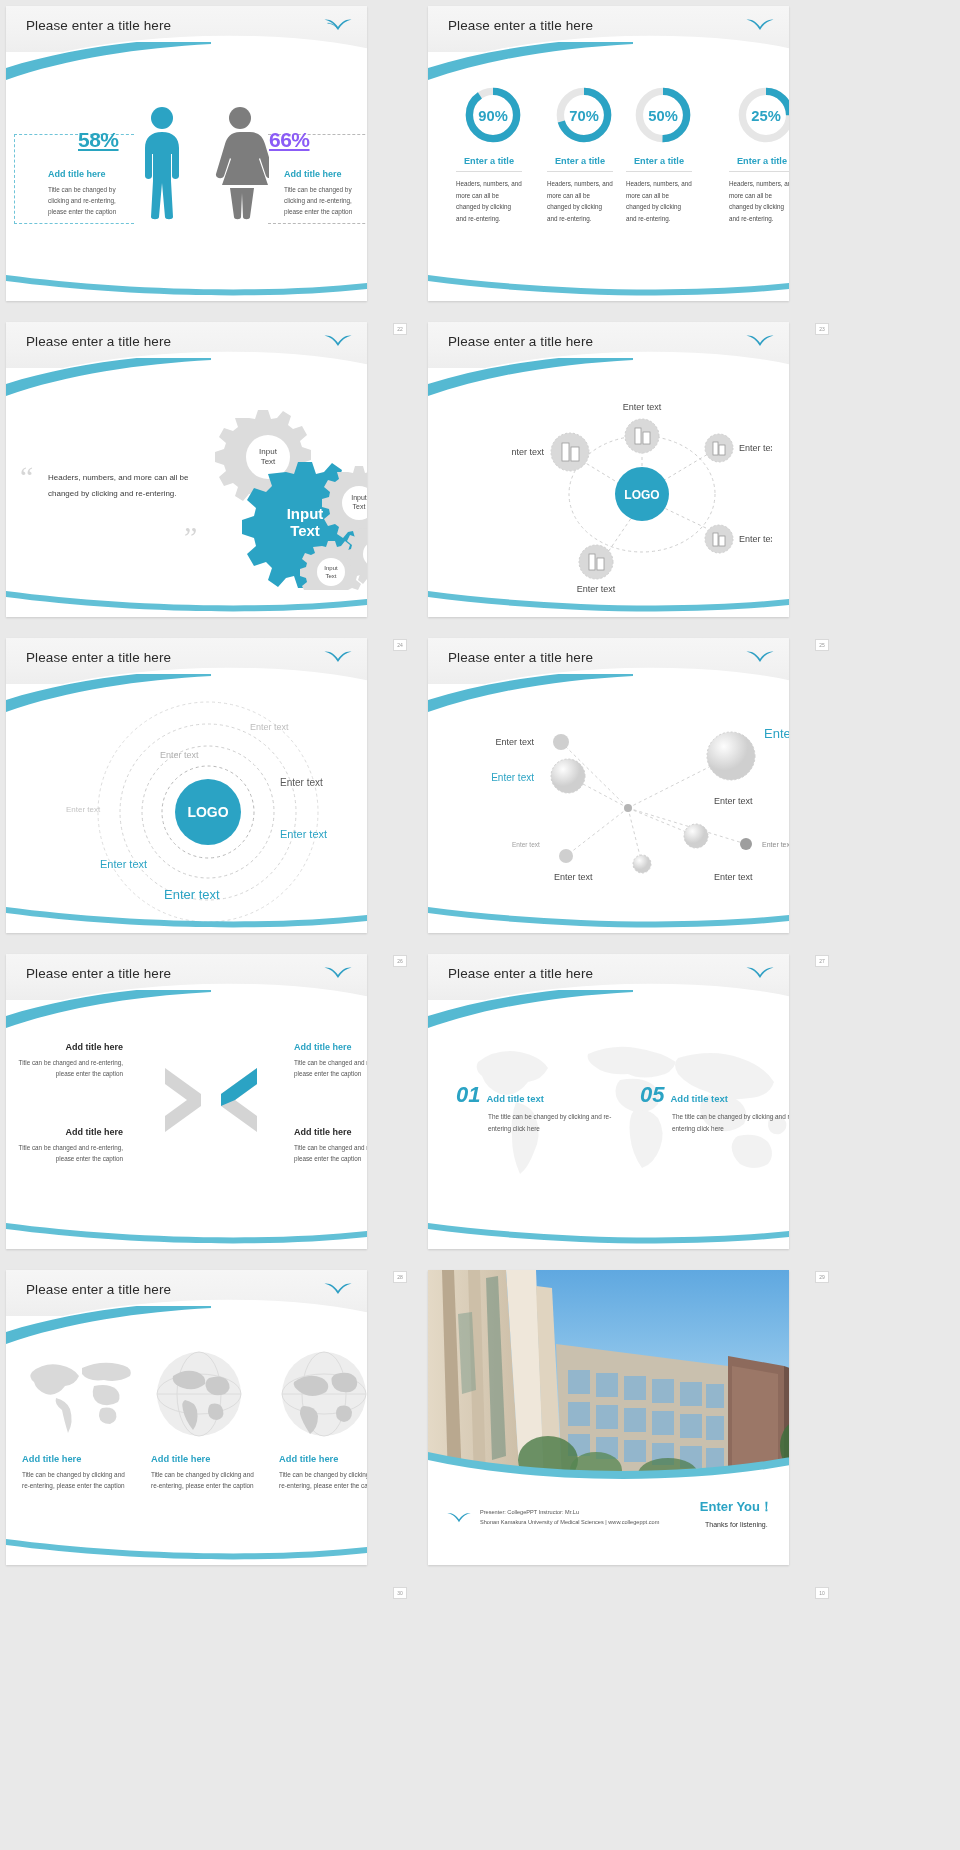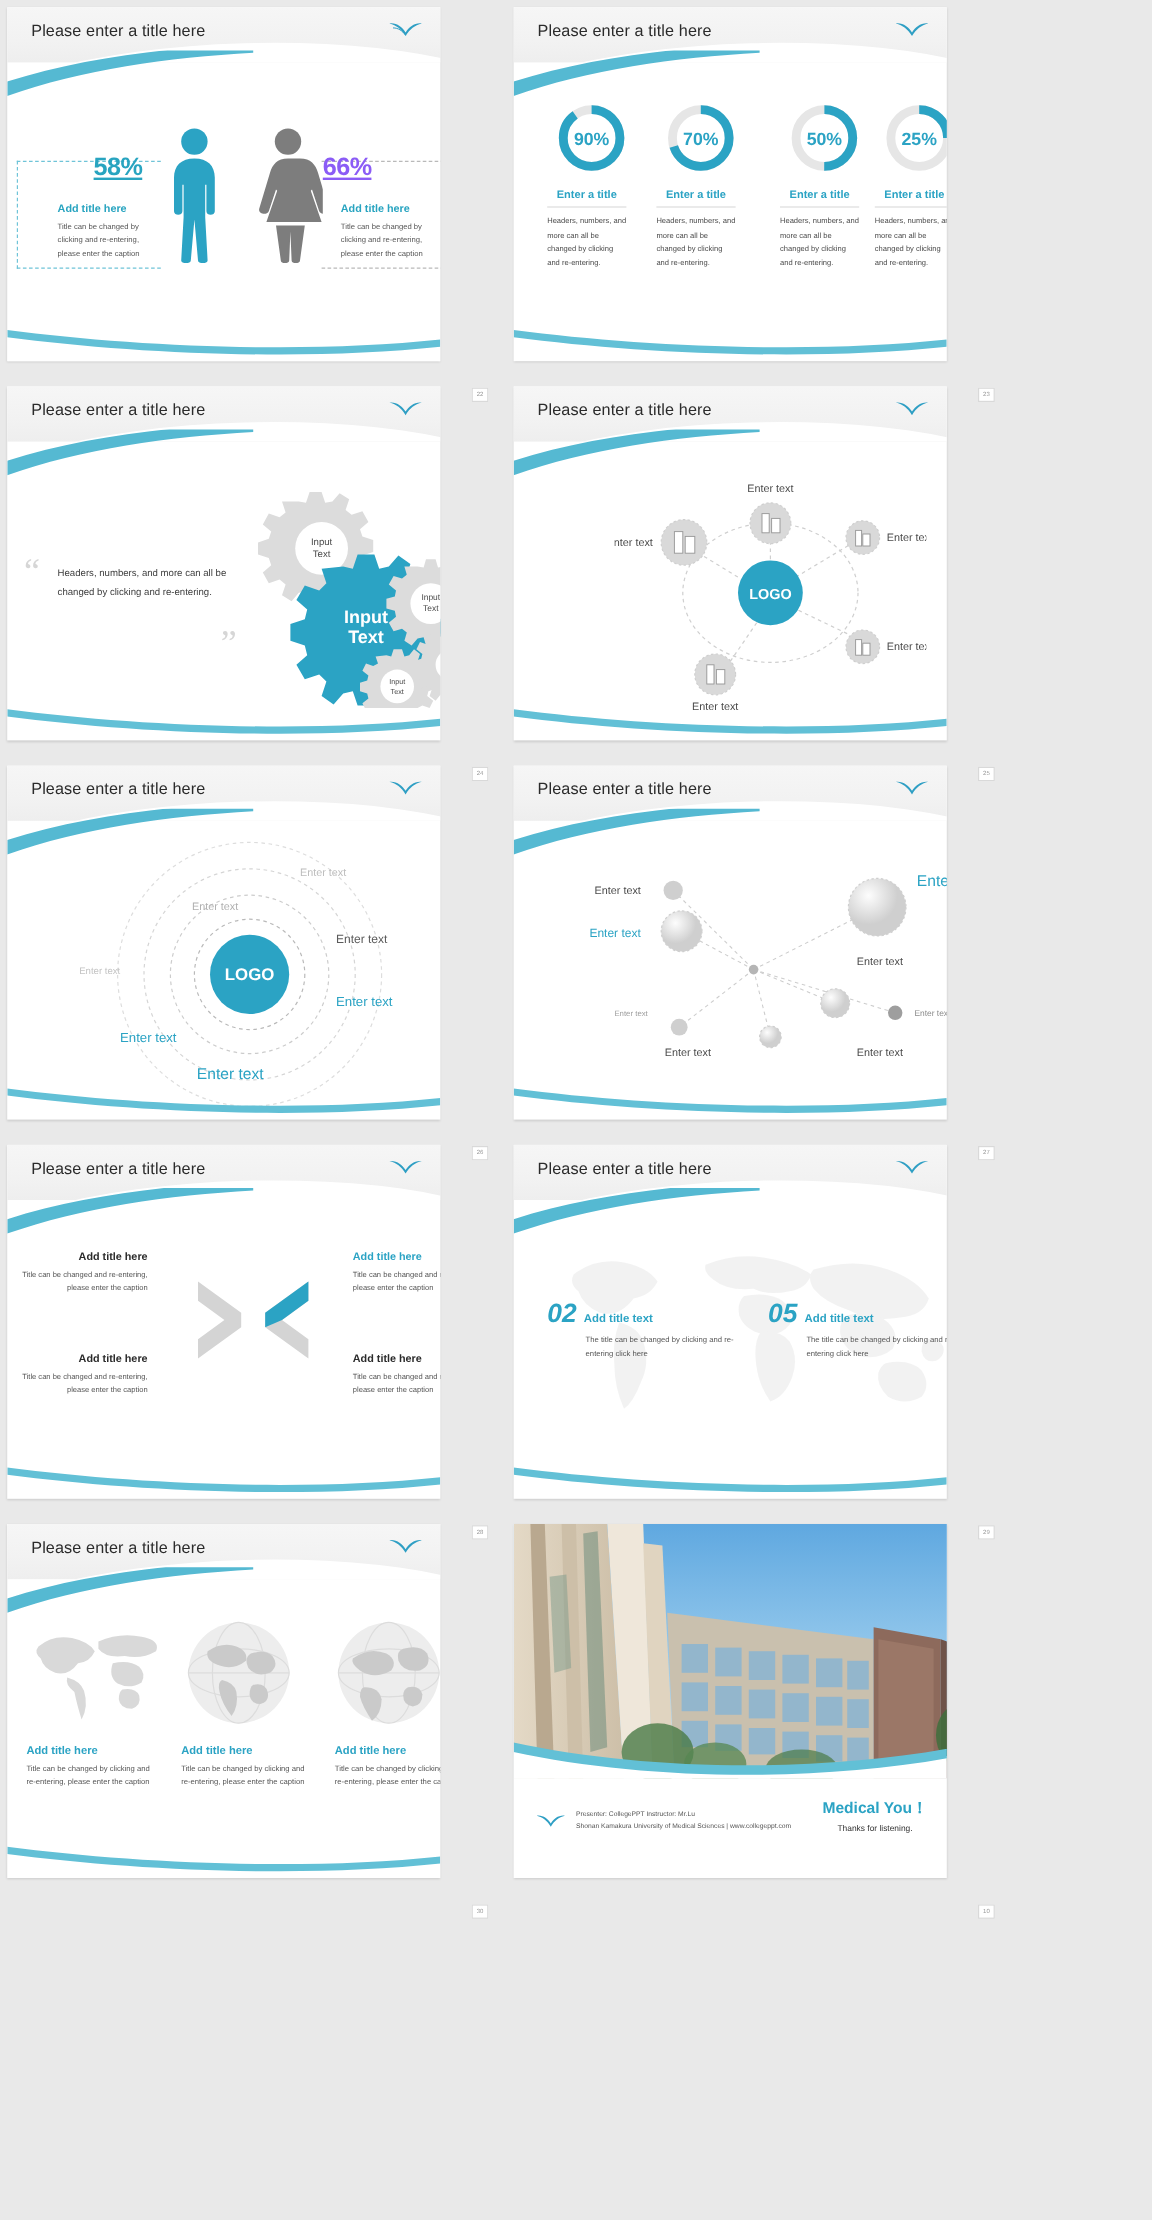--- a/index.html
+++ b/index.html
@@ -152,21 +152,21 @@
     <div class="donut-col" style="left:113px; top:78px;">
       <svg width="62" height="62" viewBox="0 0 42 42" style="margin-left:8px;">
         <circle cx="21" cy="21" r="16" fill="none" stroke="#e6e6e6" stroke-width="5"></circle>
         <circle cx="21" cy="21" r="16" fill="none" stroke="#2ba3c4" stroke-width="5" stroke-dasharray="70.4 100.5" transform="rotate(-90 21 21)"></circle>
         <text x="21" y="25" text-anchor="middle" font-size="10" font-weight="bold" fill="#2ba3c4" font-family="Liberation Sans, sans-serif">70%</text>
       </svg>
       <span class="donut-label">Enter a title</span>
       <div class="donut-txt">Headers, numbers, and more can all be changed by clicking and re-entering.</div>
     </div>
 
-    <div class="donut-col" style="left:216px; top:78px;">
+    <div class="donut-col" style="left:192px; top:78px;">
       <svg width="62" height="62" viewBox="0 0 42 42" style="margin-left:8px;">
         <circle cx="21" cy="21" r="16" fill="none" stroke="#e6e6e6" stroke-width="5"></circle>
         <circle cx="21" cy="21" r="16" fill="none" stroke="#2ba3c4" stroke-width="5" stroke-dasharray="50.3 100.5" transform="rotate(-90 21 21)"></circle>
         <text x="21" y="25" text-anchor="middle" font-size="10" font-weight="bold" fill="#2ba3c4" font-family="Liberation Sans, sans-serif">50%</text>
       </svg>
       <span class="donut-label">Enter a title</span>
       <div class="donut-txt">Headers, numbers, and more can all be changed by clicking and re-entering.</div>
     </div>
 
     <div class="donut-col" style="left:295px; top:78px;">
@@ -460,21 +460,21 @@
         <path d="M196 86 q16 -2 24 8 q8 14 2 30 q-6 16 -18 20 q-10 -14 -12 -32 q-2 -18 4 -26 z"></path>
         <path d="M240 34 q34 -10 62 0 q24 8 34 24 q-4 14 -24 16 q-24 4 -42 -6 q-20 -6 -30 -18 q-6 -10 0 -16 z"></path>
         <path d="M268 72 q22 -4 34 6 q10 10 4 22 q-12 10 -28 6 q-14 -6 -16 -20 q0 -10 6 -14 z"></path>
         <path d="M300 112 q20 -4 30 6 q8 12 0 22 q-14 8 -28 0 q-10 -10 -8 -20 q2 -6 6 -8 z"></path>
         <path d="M334 92 q10 -2 14 6 q2 8 -6 12 q-10 2 -12 -8 q0 -8 4 -10 z"></path>
       </g>
     </svg>
 
     <div style="position:absolute; left:28px; top:128px; width:160px;">
       <div style="display:flex; align-items:baseline; gap:6px;">
-        <span class="bignum">02</span>
+        <span class="bignum">01</span>
         <span style="font-size:9.5px; font-weight:bold; color:#2ba3c4;">Add title text</span>
       </div>
       <div style="font-size:6.4px; color:#555; line-height:1.85; margin-left:32px; margin-top:3px;">The title can be changed by clicking and re-entering click here</div>
     </div>
 
     <div style="position:absolute; left:212px; top:128px; width:160px;">
       <div style="display:flex; align-items:baseline; gap:6px;">
         <span class="bignum">05</span>
         <span style="font-size:9.5px; font-weight:bold; color:#2ba3c4;">Add title text</span>
       </div>
@@ -619,20 +619,20 @@
     </div>
 
     <svg class="bird" style="left:18px; right:auto; top:240px; width:26px; height:14px;" viewBox="0 0 40 20">
       <path d="M2 4 C10 3 16 8 20 14 C24 8 30 3 38 4 C30 6 25 10 20 18 C15 10 10 6 2 4 Z" fill="#2f9fc4"></path>
     </svg>
     <div class="presenter" style="position:absolute; left:52px; top:237px; width:230px;">
       <div>Presenter: CollegePPT   Instructor: Mr.Lu</div>
       <div>Shonan Kamakura University of Medical Sciences  |  www.collegeppt.com</div>
     </div>
     <div style="position:absolute; right:16px; top:228px; text-align:center;">
-      <div class="thanks">Medical You！</div>
+      <div class="thanks">Enter You！</div>
       <div class="thanks-sub" style="margin-top:5px;">Thanks for listening.</div>
     </div>
   </div>
   <div class="pagenum">10</div>
   </div>
 
 </div>
 
 </body></html>

